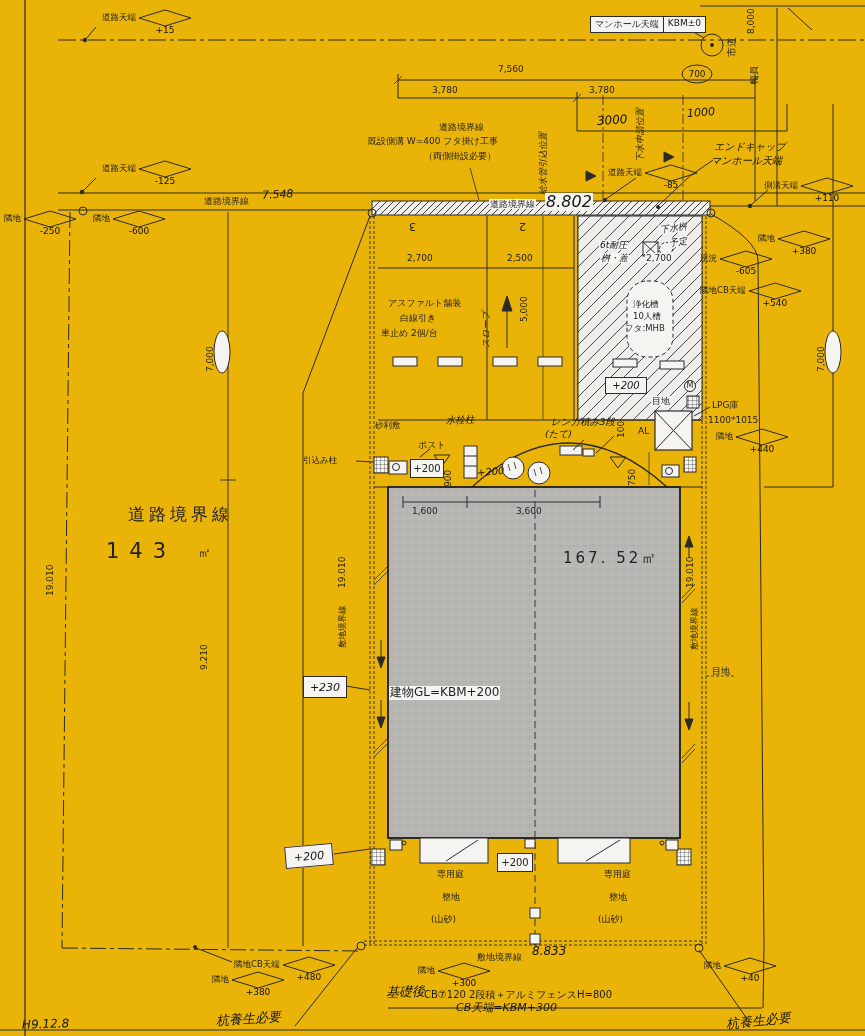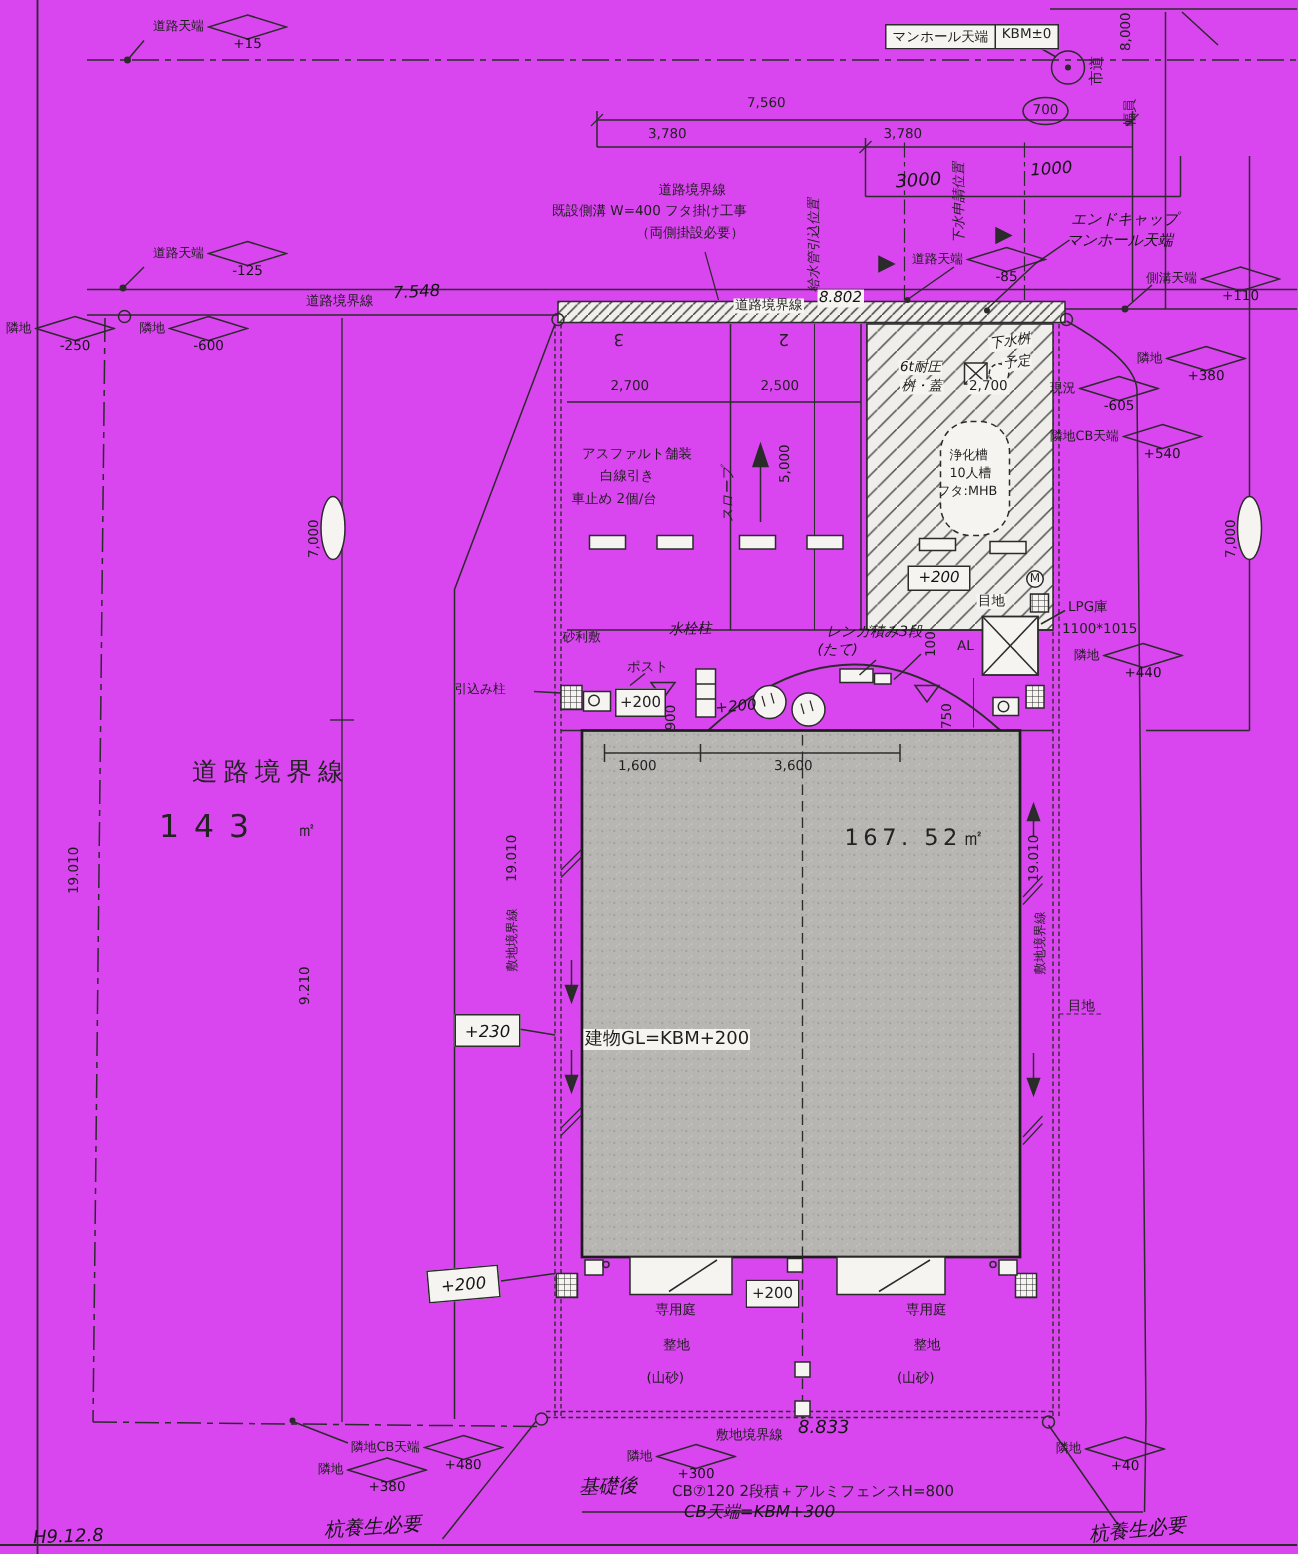--- a/index.html
+++ b/index.html
@@ -1,16 +1,16 @@
 <!DOCTYPE html>
 <html><head>
 <meta charset="utf-8">
 <style>
   html,body{margin:0;padding:0;background:#888;}
-  .sheet{position:relative;width:865px;height:1036px;background:#d946ef;overflow:hidden;
+  .sheet{position:relative;width:865px;height:1036px;background:#eab308;overflow:hidden;
          font-family:"DejaVu Sans",sans-serif;color:#222;}
   svg.linework{position:absolute;left:0;top:0;}
   .t{position:absolute;font-size:9px;line-height:1.15;white-space:nowrap;color:#1e1e1e;}
   .hw{font-style:italic;color:#141414;}
   .bgp{background:#f5f4f1;padding:0 1px;}
   .vrt{position:absolute;transform:rotate(-90deg);transform-origin:0 100%;white-space:nowrap;
        height:11px;line-height:11px;font-size:9px;color:#1e1e1e;}
   .flip{transform:rotate(180deg);}
   .co{position:absolute;display:flex;align-items:center;gap:2px;font-size:8.5px;white-space:nowrap;}
   .co .col{color:#1e1e1e;}
@@ -371,21 +371,21 @@
 <span class="vrt hw" style="left:549px;top:184px">給水管引込位置</span>
 <span class="vrt hw" style="left:646px;top:151px">下水申請位置</span>
 <span class="t hw" style="left:714px;top:141px;font-size:10px">エンドキャップ</span>
 <span class="t hw" style="left:711px;top:155px;font-size:10px">マンホール天端</span>
 <span class="vrt" style="left:737px;top:46px;font-size:10px">市道</span>
 <span class="vrt" style="left:757px;top:23px">8,000</span>
 <span class="vrt" style="left:760px;top:73px">幅員</span>
 <span class="t" style="left:204px;top:196px">道路境界線</span>
 <span class="t hw" style="left:262px;top:189px;font-size:11px;transform:rotate(-3deg)">7.548</span>
 <span class="t bgp" style="left:489px;top:199px">道路境界線</span>
-<span class="t hw bgp" style="left:545px;top:193px;font-size:10px">8.802</span>
+<span class="t hw bgp" style="left:545px;top:193px;font-size:16px">8.802</span>
 
 <span class="t flip" style="left:409px;top:219px;font-size:11px">3</span>
 <span class="t flip" style="left:519px;top:219px;font-size:11px">2</span>
 <span class="t" style="left:407px;top:253px">2,700</span>
 <span class="t" style="left:507px;top:253px">2,500</span>
 <span class="t bgp" style="left:645px;top:253px">2,700</span>
 <span class="t" style="left:388px;top:298px">アスファルト舗装</span>
 <span class="t" style="left:400px;top:313px">白線引き</span>
 <span class="t" style="left:381px;top:328px">車止め 2個/台</span>
 <span class="vrt hw" style="left:492px;top:337px">スロープ</span>
@@ -452,19 +452,19 @@
 <div class="lvbox" style="left:497px;top:853px;width:34px;height:17px">
       <span>+200</span>
     </div>
 <div class="lvbox hw" style="left:285px;top:845px;width:46px;height:20px;transform:rotate(-5deg);font-size:11px">
       <span>+200</span>
     </div>
 
 <span class="t" style="left:477px;top:952px">敷地境界線</span>
 <span class="t hw" style="left:532px;top:945px;font-size:12px">8.833</span>
 <span class="t hw" style="left:386px;top:985px;font-size:13px;transform:rotate(-2deg)">基礎後</span>
-<span class="t" style="left:448px;top:989px;font-size:10px">CB⑦120 2段積＋アルミフェンスH=800</span>
+<span class="t" style="left:424px;top:989px;font-size:10px">CB⑦120 2段積＋アルミフェンスH=800</span>
 <span class="t hw" style="left:456px;top:1002px;font-size:11px">CB天端=KBM+300</span>
 <span class="t hw" style="left:216px;top:1012px;font-size:13px;transform:rotate(-4deg)">杭養生必要</span>
 <span class="t hw" style="left:726px;top:1014px;font-size:13px;transform:rotate(-6deg)">杭養生必要</span>
 <span class="t hw" style="left:22px;top:1018px;font-size:12px;transform:rotate(-2deg)">H9.12.8</span>
 
 </div>
 
 </body></html>

